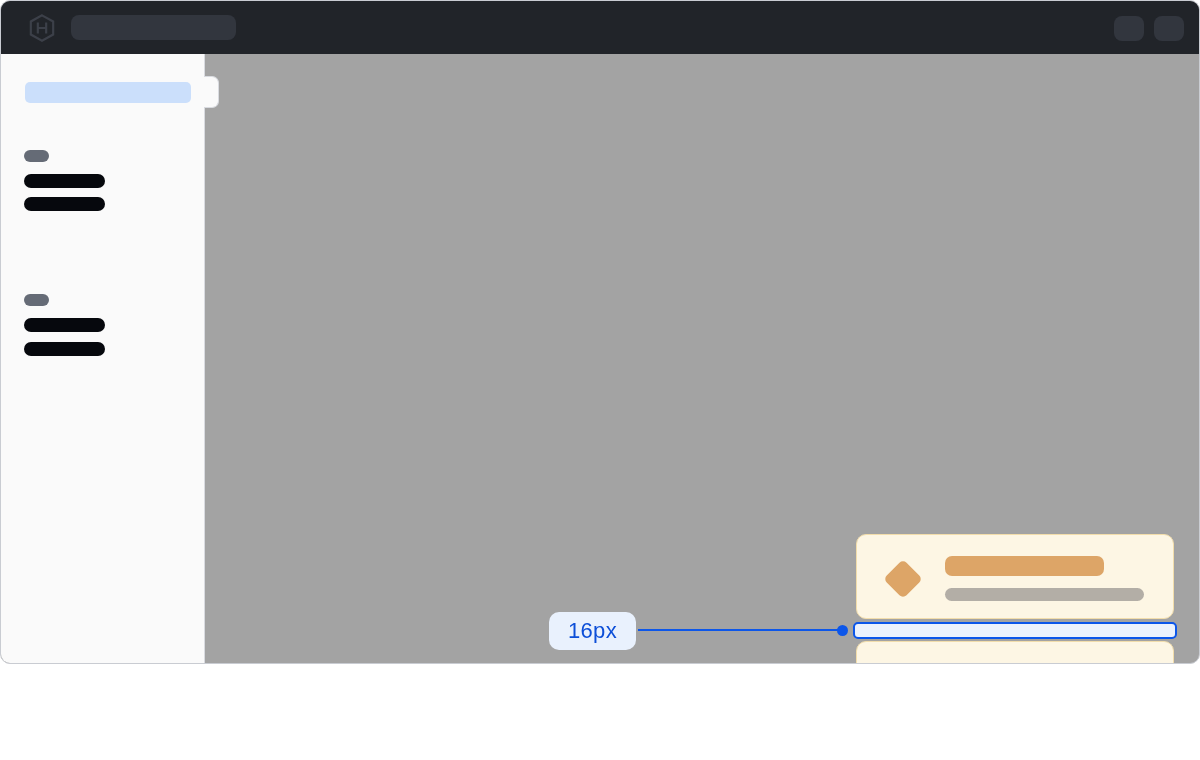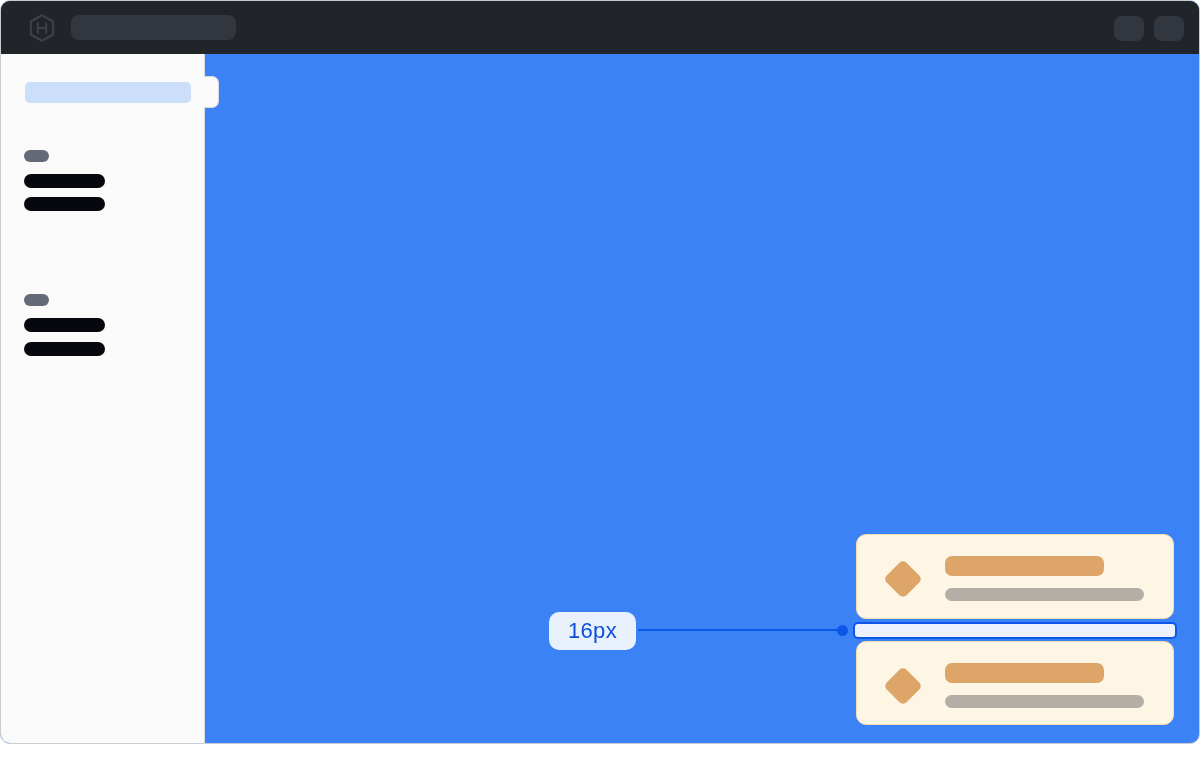--- a/index.html
+++ b/index.html
@@ -17,22 +17,22 @@
     --logo-gray:#3c4049;
     --sidebar-bg:#fafafa;
     --sidebar-border:#d9dbe0;
     --skeleton-dark:#06080d;
     --skeleton-gray:#656b76;
     --window-border:#c9ccd2;
   }
   *{margin:0;padding:0;box-sizing:border-box;}
   html,body{background:#ffffff;font-family:"Liberation Sans", sans-serif;}
   .window{
-    position:relative;width:1200px;height:744px;
-    background:#3b82f6;border:1px solid var(--window-border);
+    position:relative;width:1200px;height:664px;
+    background:#a3a3a3;border:1px solid var(--window-border);
     border-radius:10px;overflow:hidden;
   }
   
   .topbar{
     position:absolute;left:0;top:0;width:1200px;height:53px;
     background:var(--topbar-bg);
   }
   .topbar-logo{
     position:absolute;left:26px;top:12px;width:30px;height:30px;
     color:var(--logo-gray);display:block;

